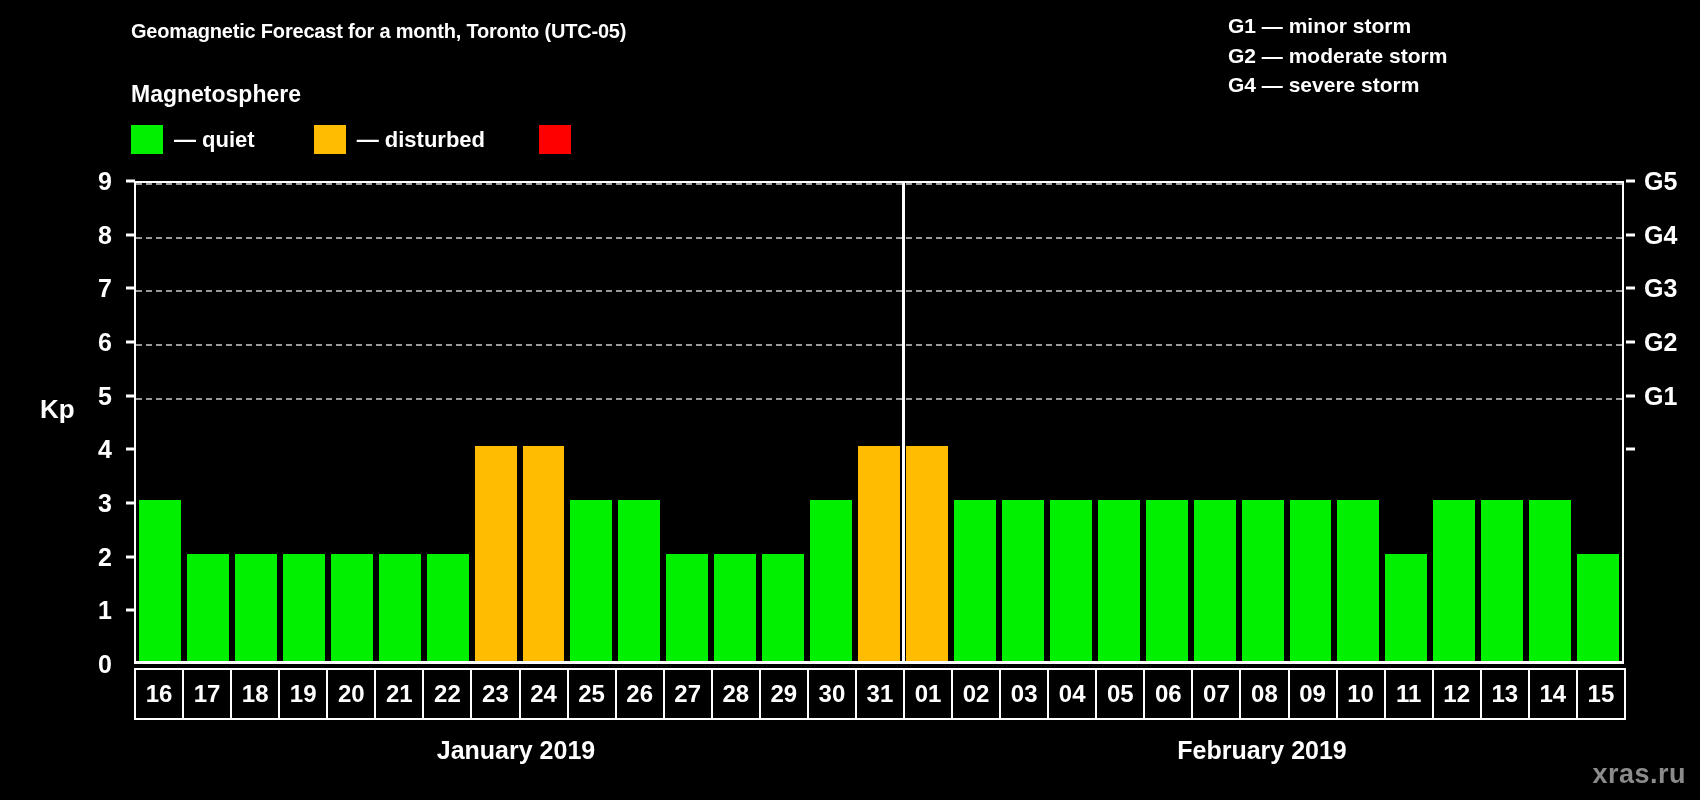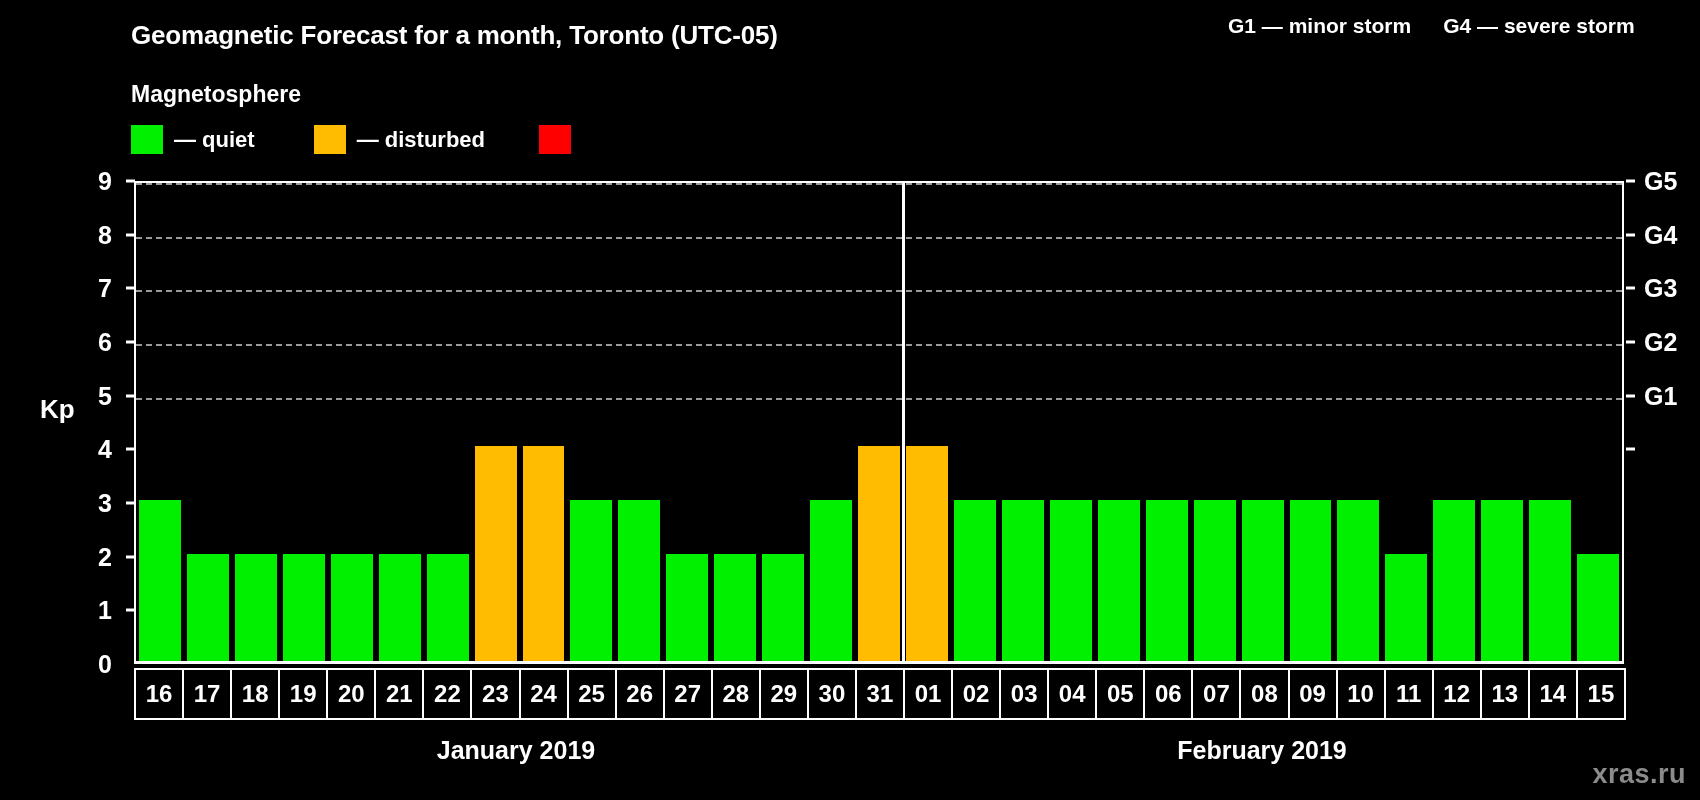--- a/index.html
+++ b/index.html
@@ -9,21 +9,21 @@
     background: #000;
     font-family: "Liberation Sans", sans-serif;
     color: #fff;
     overflow: hidden;
     position: relative;
   }
 
   
   #title {
     position: absolute; left: 131px; top: 20px;
-    font-size: 26px; font-weight: bold; letter-spacing: -0.2px;
+    font-size: 20px; font-weight: bold; letter-spacing: -0.2px;
     white-space: nowrap;
   }
   #magnetosphere-label {
     position: absolute; left: 131px; top: 81px;
     font-size: 23px; font-weight: bold;
   }
 
   
   #color-legend {
     position: absolute; left: 131px; top: 125px;
@@ -36,21 +36,21 @@
   .legend-text {
     font-size: 22px; font-weight: bold; white-space: nowrap;
     margin-left: 11px;
   }
   .legend-gap-a { width: 59px; }
   .legend-gap-b { width: 54px; }
 
   
   #g-legend {
     position: absolute; left: 1228px; top: 11px;
-    display: flex; flex-direction: row; gap: 32px;
+    display: flex; flex-direction: column;
   }
   .g-row {
     font-size: 21px; font-weight: bold; line-height: 29.5px;
     white-space: nowrap;
   }
 
   
   #plot {
     position: absolute;
     left: 134px; top: 181px;
@@ -168,20 +168,21 @@
       <span class="legend-text">— disturbed</span>
     </div>
     <div class="legend-gap-b"></div>
     <div class="legend-entry">
       <span class="legend-swatch" style="background: rgb(255, 0, 0);"></span>
     </div>
   </div>
 
 <div id="g-legend">
     <div class="g-row">G1 — minor storm</div>
+    <div class="g-row">G2 — moderate storm</div>
     <div class="g-row">G4 — severe storm</div>
   </div>
 
 <div id="plot">
   <div id="plot-inner">
       <div class="gridline" style="top: 214.667px;"></div>
       <div class="gridline" style="top: 161px;"></div>
       <div class="gridline" style="top: 107.333px;"></div>
       <div class="gridline" style="top: 53.6667px;"></div>
       <div class="gridline" style="top: 0px;"></div>

